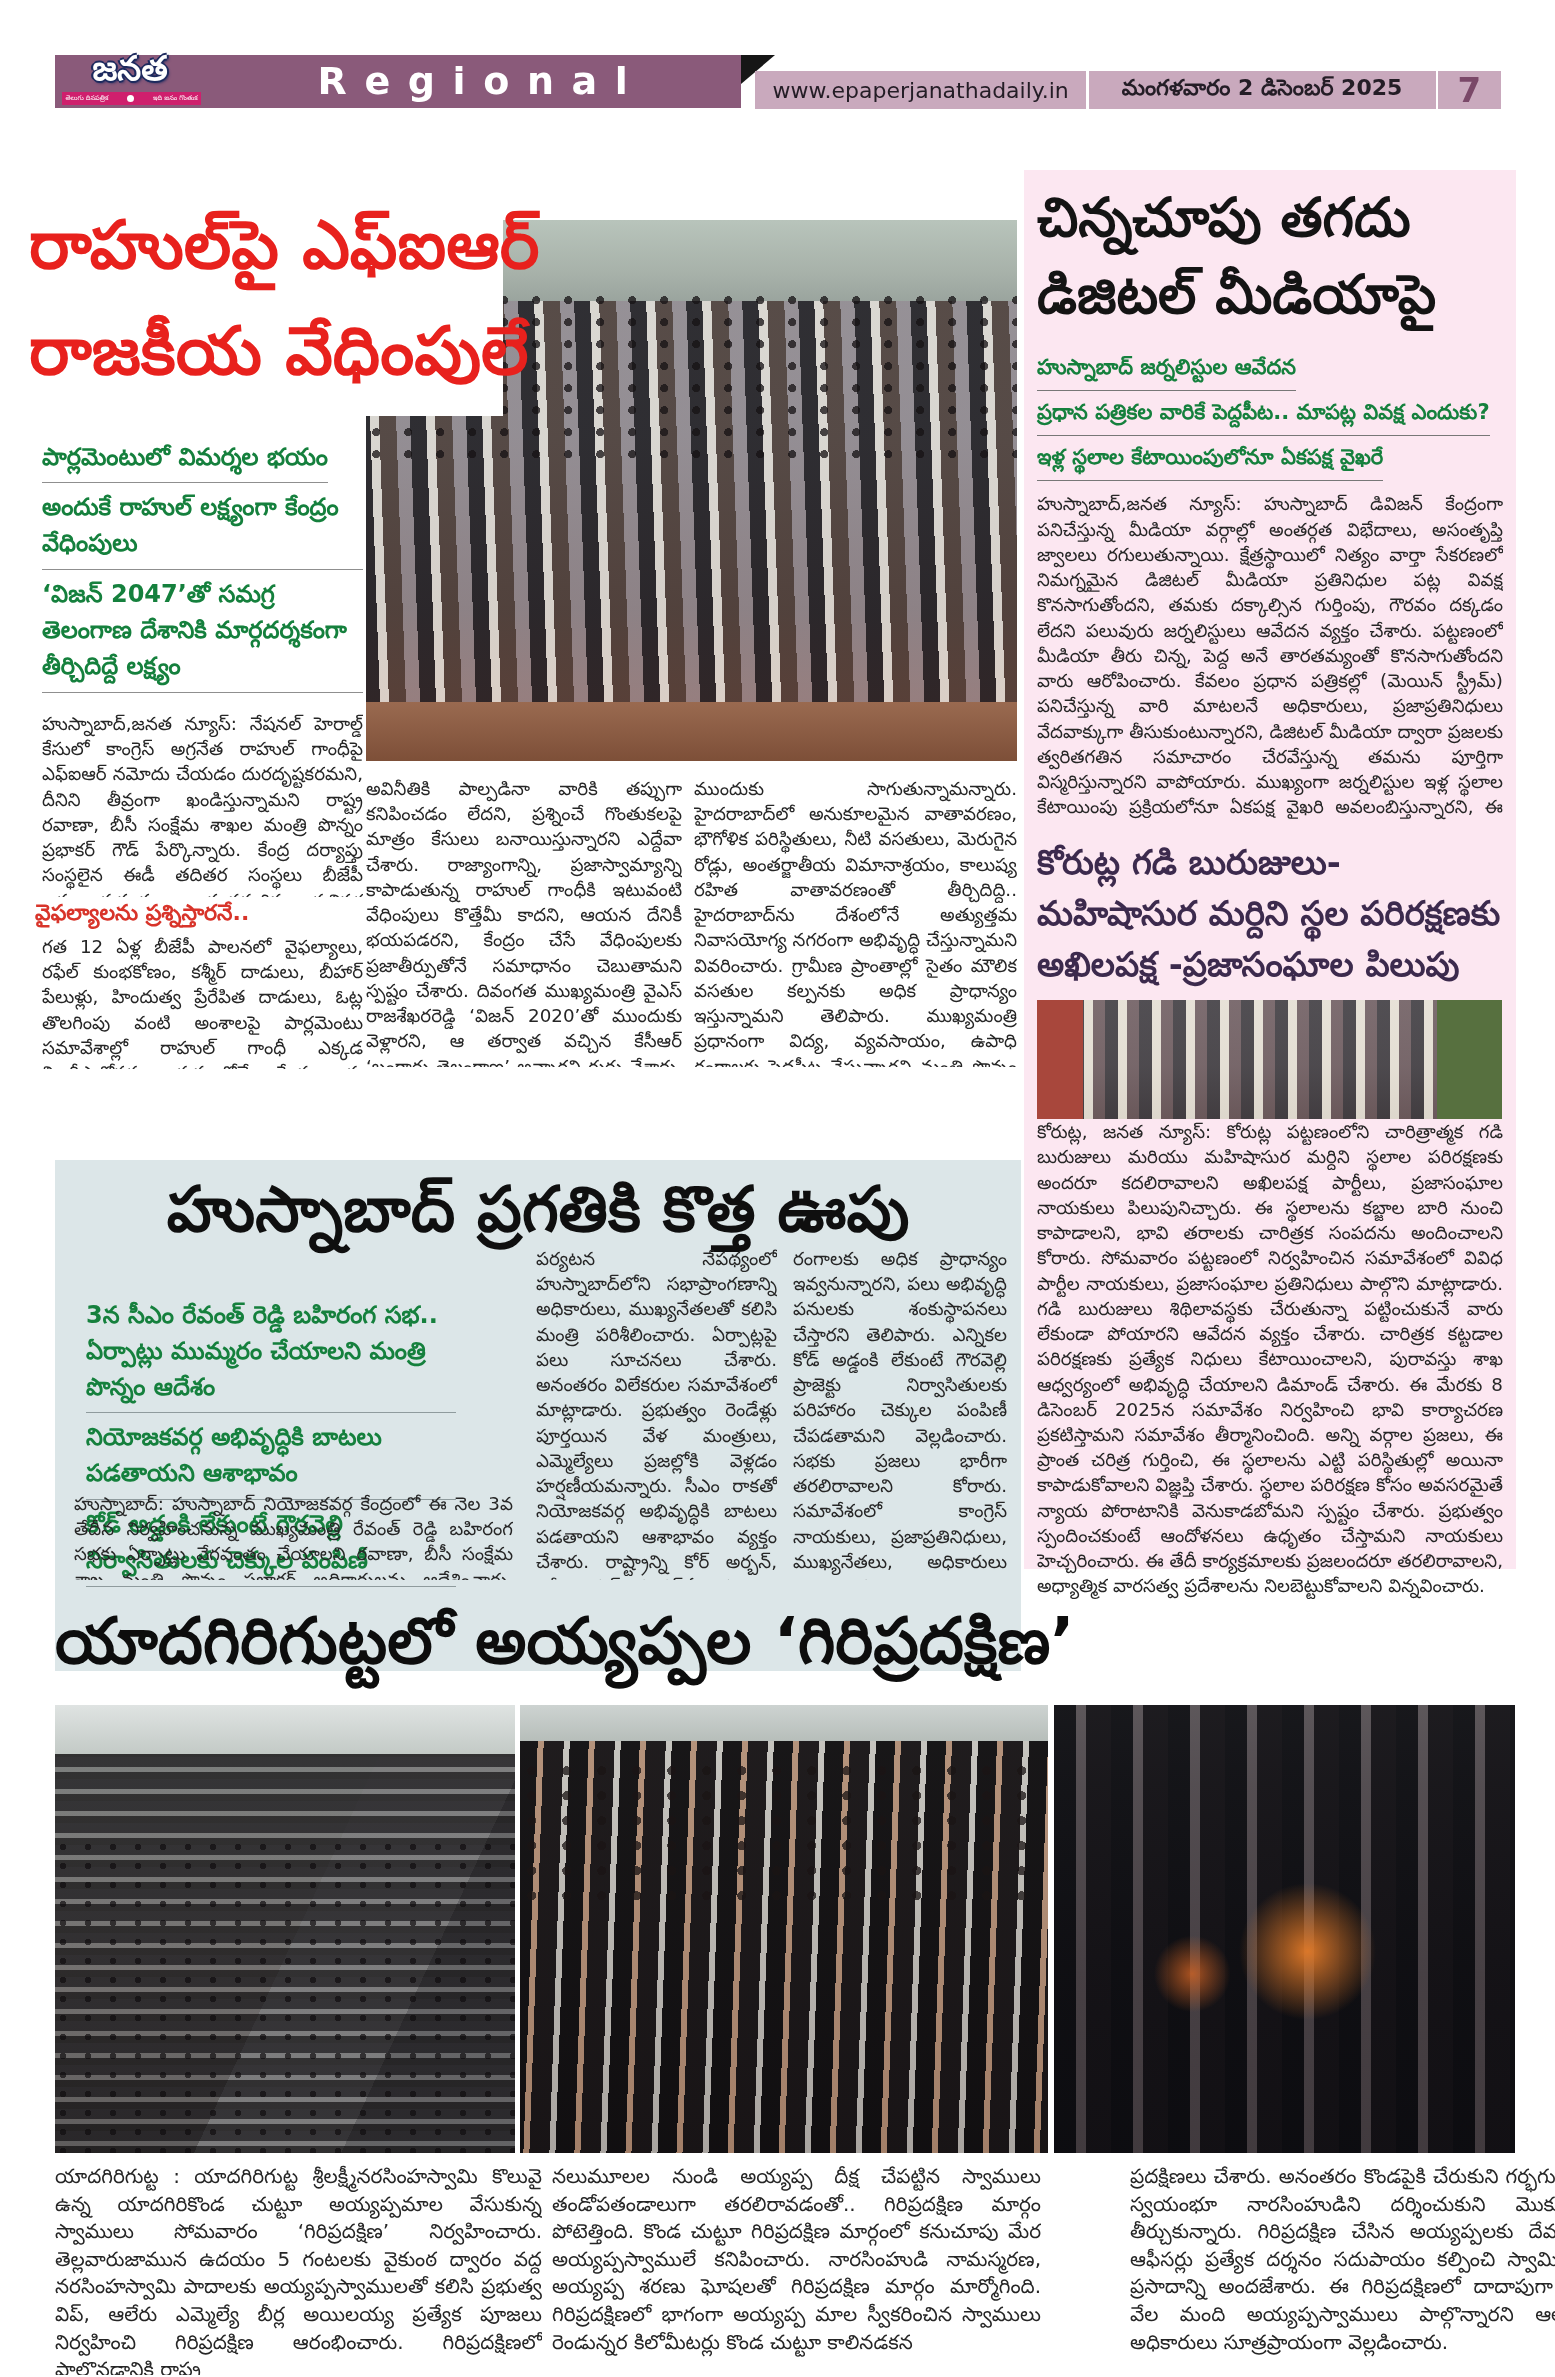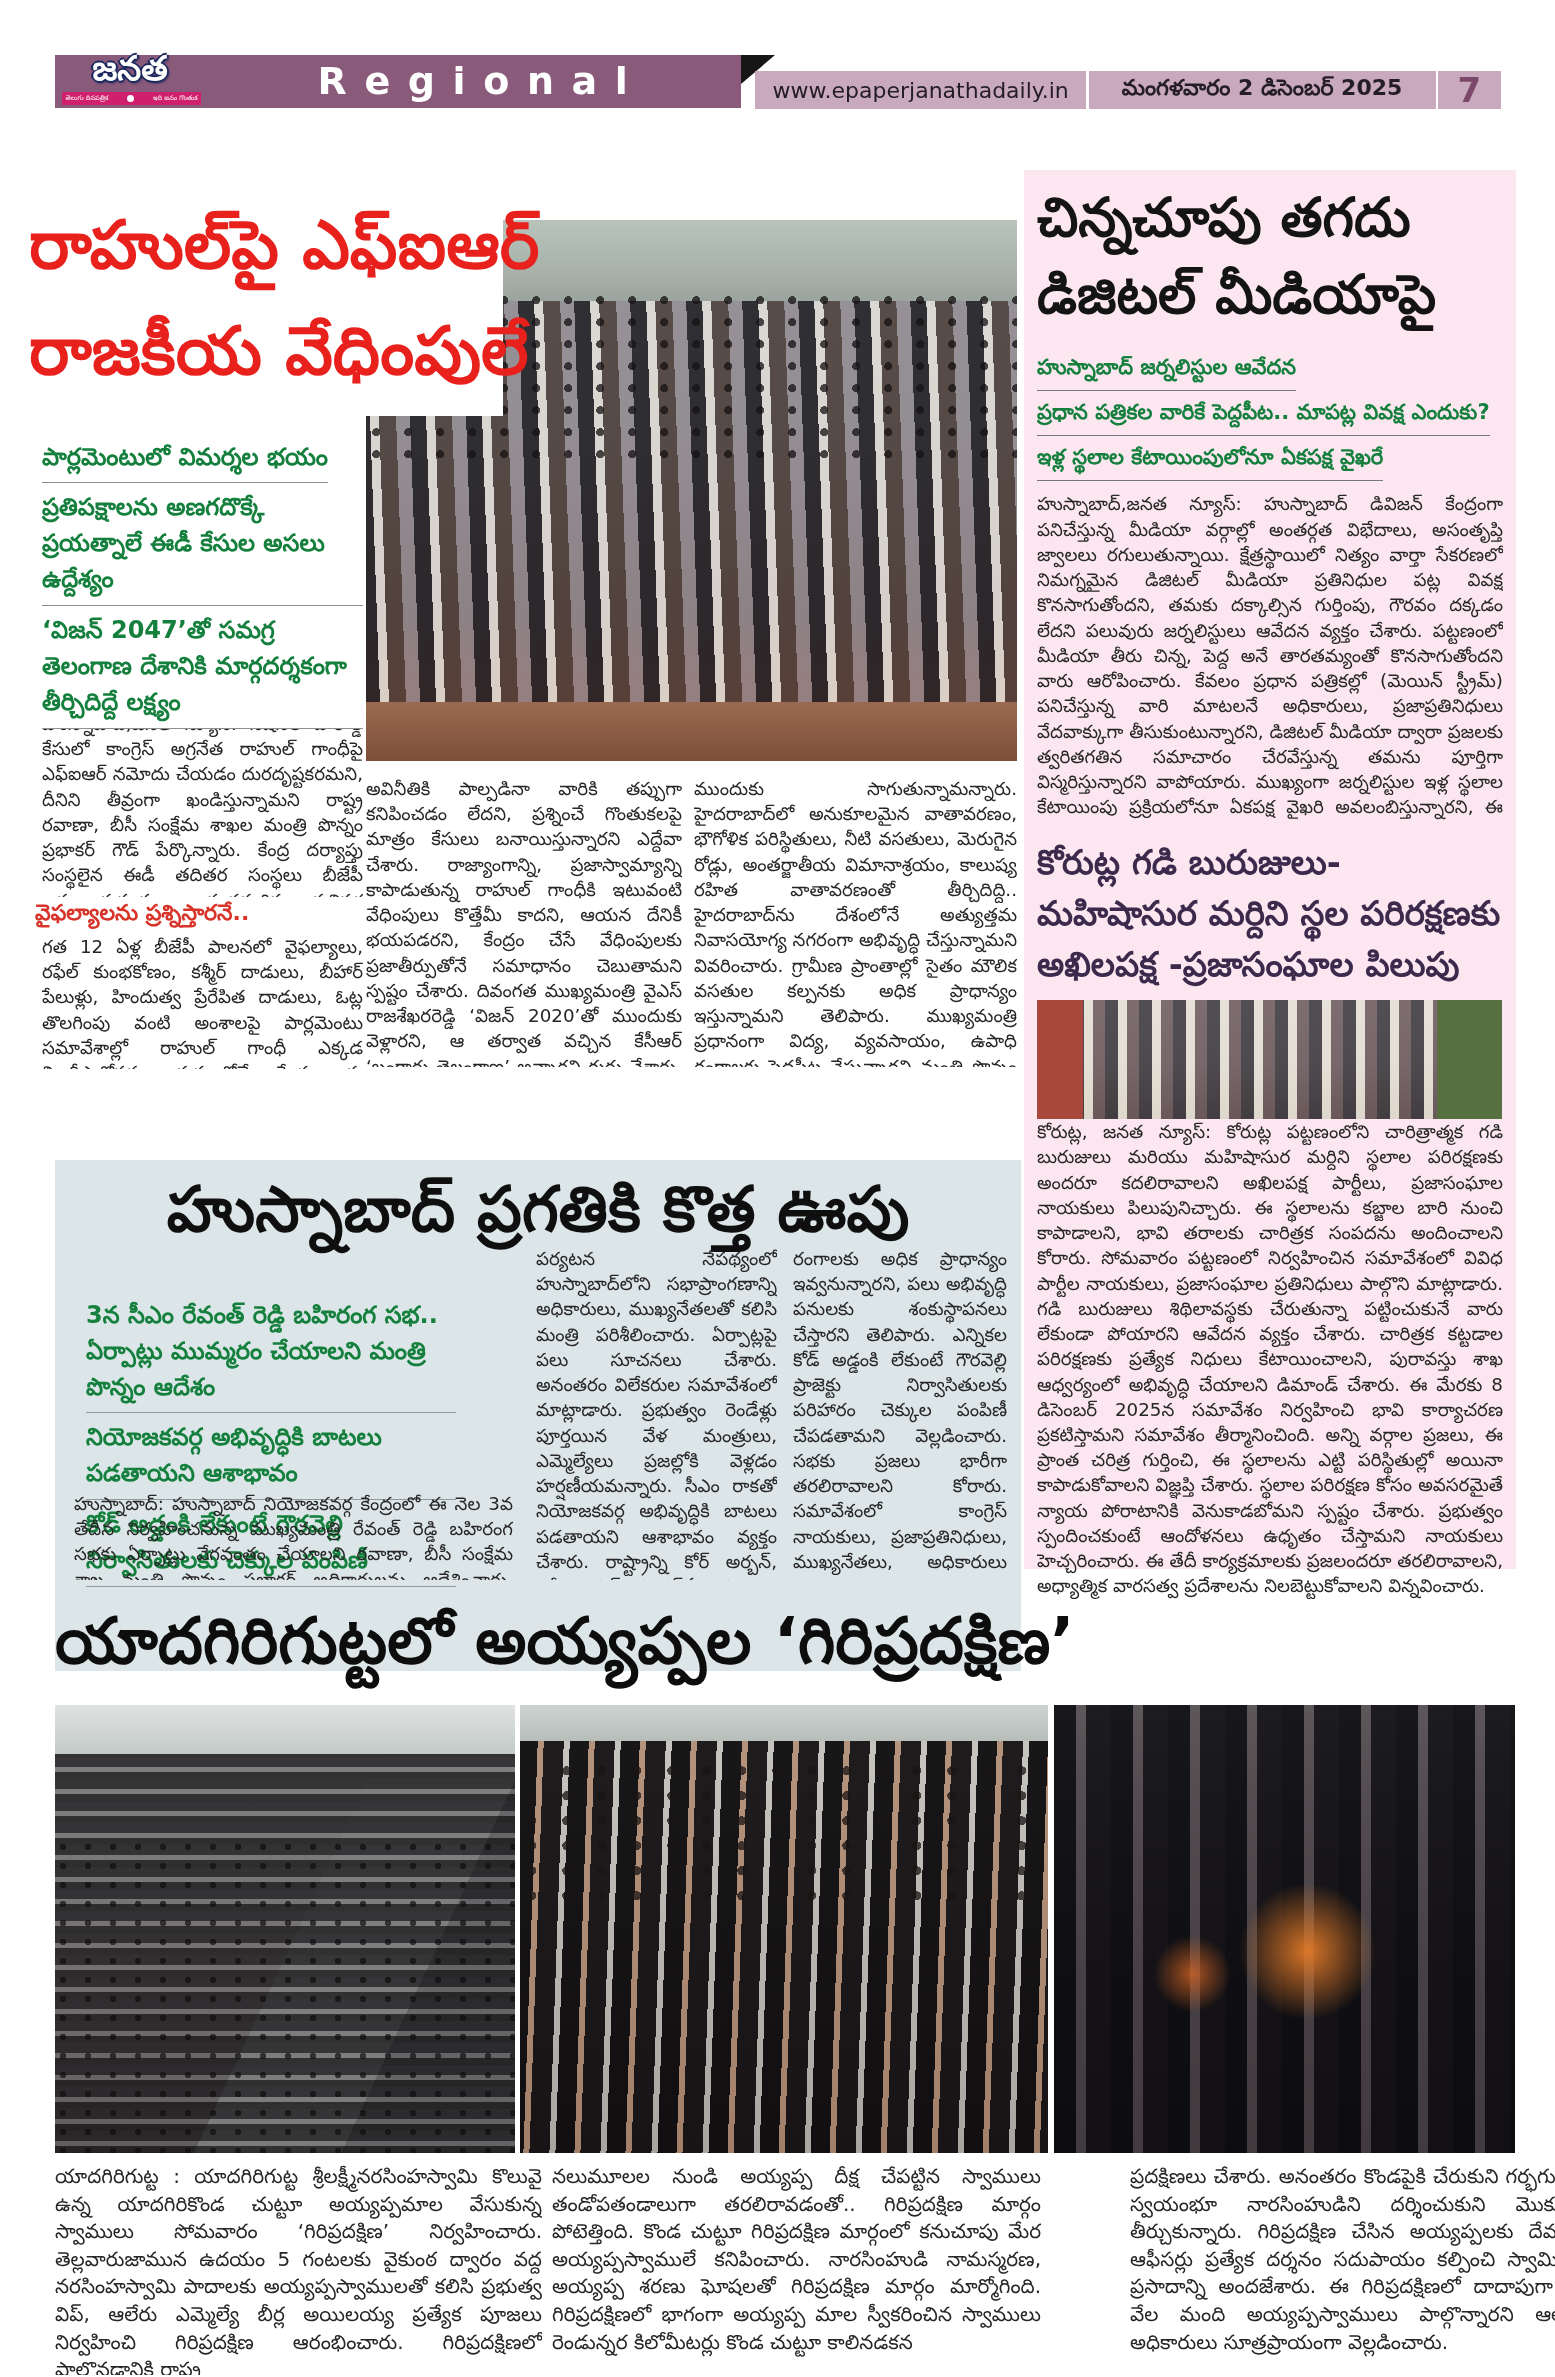--- a/index.html
+++ b/index.html
@@ -132,21 +132,21 @@
     <div class="mast-pageno">7</div>
   </div>
 
   <div class="abs lead-headline">
     <div>రాహుల్‌పై ఎఫ్ఐఆర్</div>
     <div>రాజకీయ వేధింపులే</div>
   </div>
   <div class="photo ph-lead"></div>
   <div class="abs lead-bullets">
     <div class="bullet">పార్లమెంటులో విమర్శల భయం</div>
-    <div class="bullet">ప్రతిపక్షాలను అణగదొక్కే ప్రయత్నాలే ఈడీ కేసుల అసలు ఉద్దేశ్యం</div>
+    <div class="bullet">అందుకే రాహుల్ లక్ష్యంగా కేంద్రం వేధింపులు</div>
     <div class="bullet">‘విజన్ 2047’తో సమగ్ర తెలంగాణ దేశానికి మార్గదర్శకంగా తీర్చిదిద్దే లక్ష్యం</div>
   </div>
   <div class="abs body-txt lead-body1">హుస్నాబాద్,జనత న్యూస్: నేషనల్ హెరాల్డ్ కేసులో కాంగ్రెస్ అగ్రనేత రాహుల్ గాంధీపై ఎఫ్ఐఆర్ నమోదు చేయడం దురదృష్టకరమని, దీనిని తీవ్రంగా ఖండిస్తున్నామని రాష్ట్ర రవాణా, బీసీ సంక్షేమ శాఖల మంత్రి పొన్నం ప్రభాకర్ గౌడ్ పేర్కొన్నారు. కేంద్ర దర్యాప్తు సంస్థలైన ఈడీ తదితర సంస్థలు బీజేపీ అనుబంధ సంఘాలుగా వ్యవహరిస్తూ.. ప్రతిపక్ష నేతలను వేధించడమే పనిగా పెట్టుకున్నాయని విమర్శించారు. రాహుల్ గాంధీపై నమోదు చేసిన కేసులను రాజకీయ కక్షసాధింపు చర్యగా అభివర్ణించారు.</div>
   <div class="abs lead-subhead">వైఫల్యాలను ప్రశ్నిస్తారనే..</div>
   <div class="abs body-txt lead-body2">గత 12 ఏళ్ల బీజేపీ పాలనలో వైఫల్యాలు, రఫేల్ కుంభకోణం, కశ్మీర్ దాడులు, బీహార్ పేలుళ్లు, హిందుత్వ ప్రేరేపిత దాడులు, ఓట్ల తొలగింపు వంటి అంశాలపై పార్లమెంటు సమావేశాల్లో రాహుల్ గాంధీ ఎక్కడ నిలదీస్తారోనన్న భయంతోనే కేంద్రం ఈ చర్యలకు దిగుతోందని మంత్రి పొన్నం ఆరోపించారు. సభలో చర్చ జరగకుండా చూడాలనే కుట్రలో భాగంగానే ప్రతిపక్ష నాయకుడిని కేసులతో ఇబ్బంది పెడుతున్నారని విమర్శించారు. బీజేపీ అంతకంతకూ దిగజారిపోతూ ఎంతటి</div>
   <div class="abs body-txt lead-colA">అవినీతికి పాల్పడినా వారికి తప్పుగా కనిపించడం లేదని, ప్రశ్నించే గొంతుకలపై మాత్రం కేసులు బనాయిస్తున్నారని ఎద్దేవా చేశారు. రాజ్యాంగాన్ని, ప్రజాస్వామ్యాన్ని కాపాడుతున్న రాహుల్ గాంధీకి ఇటువంటి వేధింపులు కొత్తేమీ కాదని, ఆయన దేనికీ భయపడరని, కేంద్రం చేసే వేధింపులకు ప్రజాతీర్పుతోనే సమాధానం చెబుతామని స్పష్టం చేశారు. దివంగత ముఖ్యమంత్రి వైఎస్ రాజశేఖరరెడ్డి ‘విజన్ 2020’తో ముందుకు వెళ్లారని, ఆ తర్వాత వచ్చిన కేసీఆర్ ‘బంగారు తెలంగాణ’ అన్నారని గుర్తు చేశారు. తాము ఇప్పుడు ‘విజన్ 2047’ లక్ష్యంగా సమగ్ర తెలంగాణను తీర్చిదిద్దేందుకు ప్రణాళికలు సిద్ధం చేస్తున్నామని, ఆ లక్ష్యంతోనే</div>
   <div class="abs body-txt lead-colB">ముందుకు సాగుతున్నామన్నారు. హైదరాబాద్‌లో అనుకూలమైన వాతావరణం, భౌగోళిక పరిస్థితులు, నీటి వసతులు, మెరుగైన రోడ్లు, అంతర్జాతీయ విమానాశ్రయం, కాలుష్య రహిత వాతావరణంతో తీర్చిదిద్ది.. హైదరాబాద్‌ను దేశంలోనే అత్యుత్తమ నివాసయోగ్య నగరంగా అభివృద్ధి చేస్తున్నామని వివరించారు. గ్రామీణ ప్రాంతాల్లో సైతం మౌలిక వసతుల కల్పనకు అధిక ప్రాధాన్యం ఇస్తున్నామని తెలిపారు. ముఖ్యమంత్రి ప్రధానంగా విద్య, వ్యవసాయం, ఉపాధి రంగాలకు పెద్దపీట వేస్తున్నారని మంత్రి పొన్నం ప్రభాకర్ స్పష్టం చేశారు.</div>
 
   <div class="sidebar">
     <div class="dm-headline">

